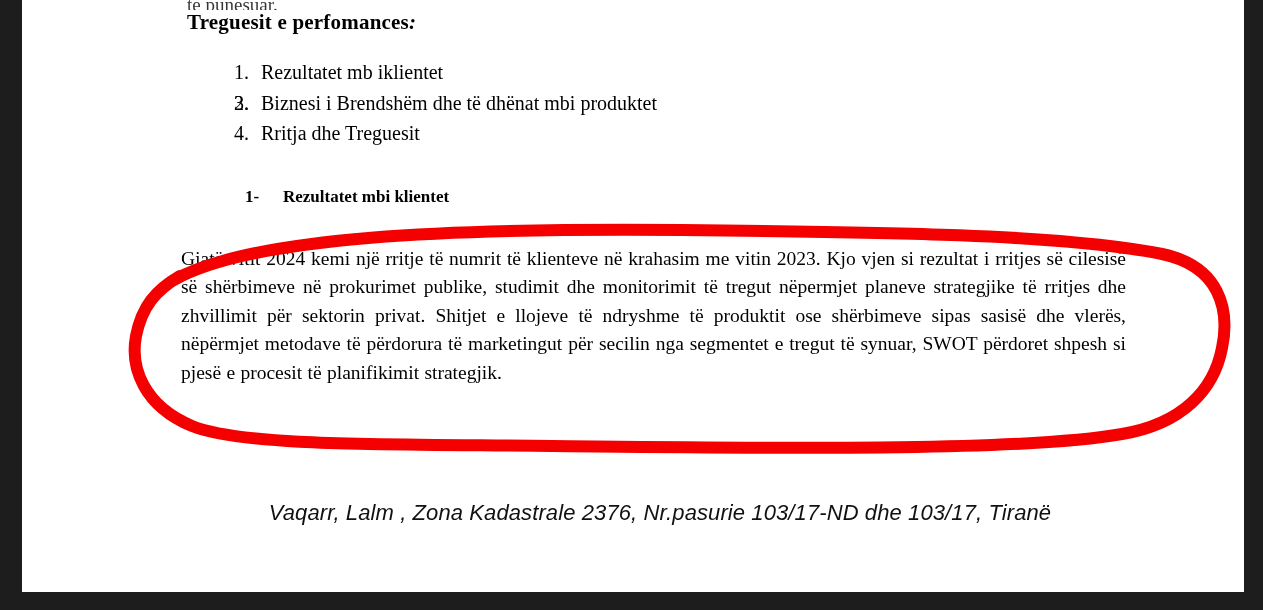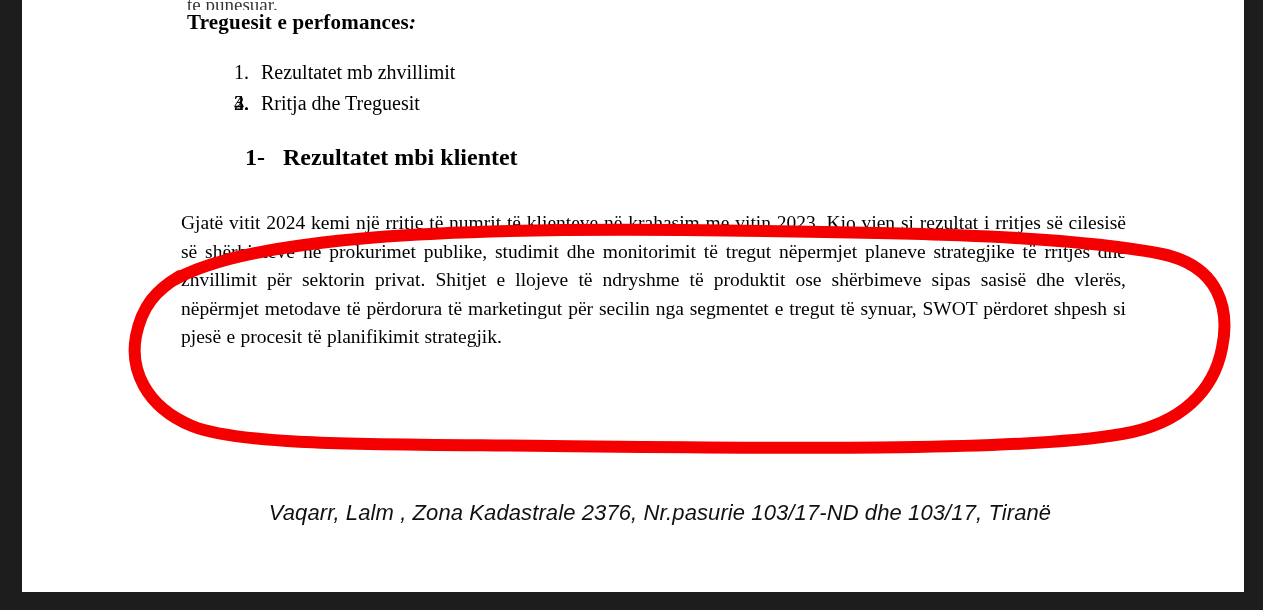--- a/index.html
+++ b/index.html
@@ -81,23 +81,23 @@
   ol.num-list li .num {
     position: absolute;
     left: 0;
     top: 0;
     width: 26px;
     text-align: right;
   }
   .sub-heading {
     font-family: "Liberation Serif", serif;
     font-weight: bold;
-    font-size: 24px;
-    color: #000;
-    margin-top: 26px;
+    font-size: 17px;
+    color: #000;
+    margin-top: 38px;
     margin-left: 80px;
   }
   .sub-heading .dash {
     display: inline-block;
     width: 38px;
   }
   .paragraph {
     font-family: "Liberation Serif", serif;
     font-size: 19.5px;
     color: #000;
@@ -167,27 +167,28 @@
 
       <div class="doc-body">
 
         <div class="cut-line">të punësuar.</div>
 
         <div class="heading"><span>Treguesit e perfomances</span><span class="colon-italic">:</span></div>
 
         <ol class="num-list">
           <li>
             <span class="num">1.</span>
-            <span>Rezultatet mb zhvillimit</span>
+            <span>Rezultatet mb iklientet</span>
           </li>
           <li>
             <span class="num">2.</span>
           </li>
           <li>
             <span class="num">3.</span>
+            <span>Biznesi i Brendshëm dhe të dhënat mbi produktet</span>
           </li>
           <li>
             <span class="num">4.</span>
             <span>Rritja dhe Treguesit</span>
           </li>
         </ol>
 
         <div class="sub-heading"><span class="dash">1-</span><span>Rezultatet mbi klientet</span></div>
 
         <div class="paragraph">Gjatë vitit 2024 kemi një rritje të numrit të klienteve në krahasim me vitin 2023. Kjo vjen si rezultat i rritjes së cilesisë së shërbimeve në prokurimet publike, studimit dhe monitorimit të tregut nëpermjet planeve strategjike të rritjes dhe zhvillimit për sektorin privat. Shitjet e llojeve të ndryshme të produktit ose shërbimeve sipas sasisë dhe vlerës, nëpërmjet metodave të përdorura të marketingut për secilin nga segmentet e tregut të synuar, SWOT përdoret shpesh si pjesë e procesit të planifikimit strategjik.</div>

